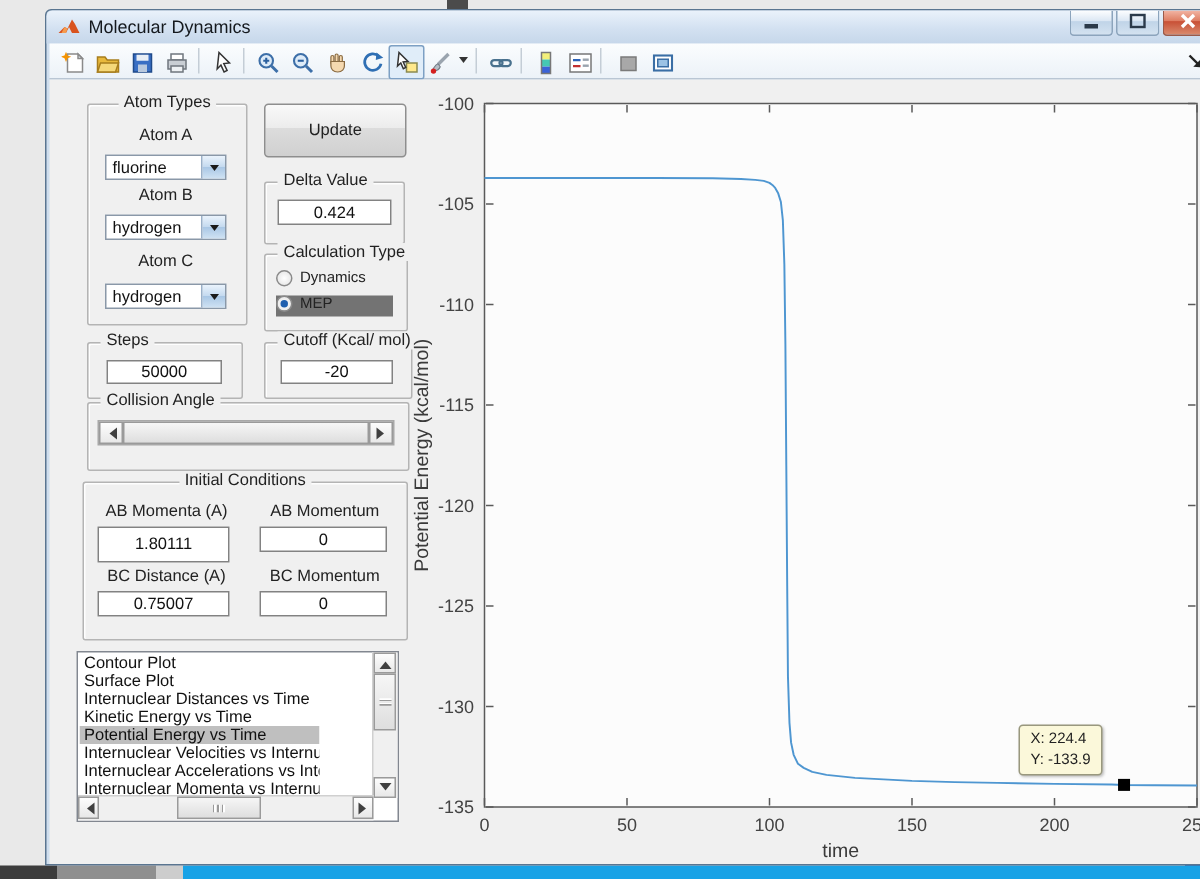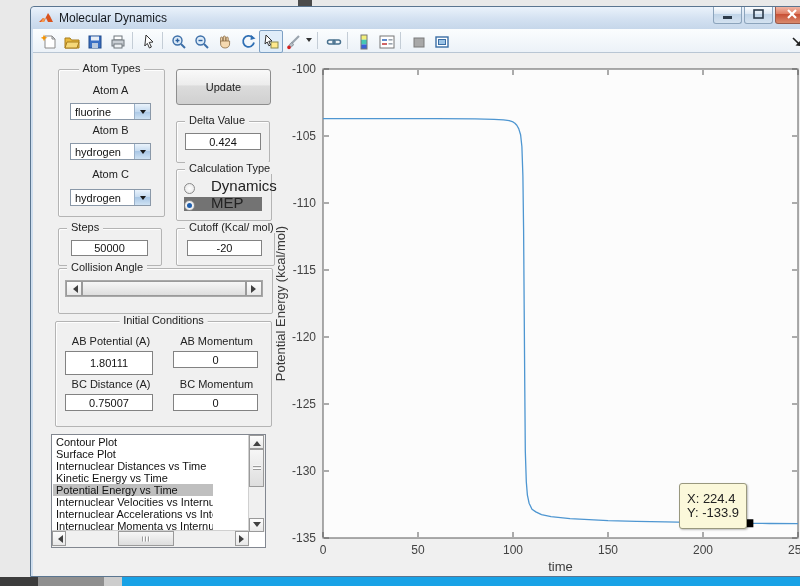--- a/index.html
+++ b/index.html
@@ -45,21 +45,21 @@
 
   .lbl{position:absolute;font-size:11px;color:#222;text-align:center;}
   .edit{position:absolute;background:#fff;border:1px solid #828282;box-sizing:border-box;font-family:"Liberation Sans",sans-serif;font-size:11px;text-align:center;padding:0;color:#111;}
   .btn7{position:absolute;border:1px solid #8e8e8e;border-radius:3px;background:linear-gradient(#f9f9f9,#ececec 45%,#dcdcdc 46%,#d0d0d0);font-size:11px;color:#222;display:flex;align-items:center;justify-content:center;box-sizing:border-box;}
 
   .dd{position:absolute;height:17px;background:#fff;border:1px solid #8a98a8;box-sizing:border-box;display:flex;align-items:stretch;}
   .dd .txt{flex:1;font-size:11px;color:#111;padding:2px 0 0 4px;overflow:hidden;white-space:nowrap;}
   .dd .dbtn{width:15px;background:linear-gradient(#eaf3fc,#c3d9ef 50%,#a9c7e5 50%,#cfe2f3);border-left:1px solid #9ab0c8;display:flex;align-items:center;justify-content:center;}
   .dd .dbtn i{width:0;height:0;border:3px solid transparent;border-top:4px solid #1a1a1a;margin-top:4px;}
 
-  .radio-row{position:absolute;display:flex;align-items:flex-end;gap:16px;font-size:15px;color:#222;}
+  .radio-row{position:absolute;display:flex;align-items:flex-start;gap:5px;font-size:10px;color:#222;}
   .radio{width:11px;height:11px;border-radius:50%;border:1px solid #8a8a8a;background:radial-gradient(#fff,#e2e2e2);box-sizing:border-box;flex:0 0 auto;}
   .radio.sel{position:relative;}
   .radio.sel::after{content:"";position:absolute;left:2px;top:2px;width:5px;height:5px;border-radius:50%;background:#1f5fae;}
   .row-hl{background:#737373;}
 
   
   .sbtn{position:absolute;background:linear-gradient(#fdfdfd,#e8e8e8);border:1px solid #9a9a9a;box-sizing:border-box;display:flex;align-items:center;justify-content:center;}
   .tri-l{width:0;height:0;border:4px solid transparent;border-right:5px solid #404040;margin-right:2px;}
   .tri-r{width:0;height:0;border:4px solid transparent;border-left:5px solid #404040;margin-left:2px;}
   .tri-u{width:0;height:0;border:4px solid transparent;border-bottom:5px solid #404040;margin-bottom:2px;}
@@ -77,22 +77,22 @@
   .lbi.sel{background:#bfbfbf;}
   .vscroll{position:absolute;right:0px;top:0px;width:16px;height:97px;background:#f0f0f0;border-left:1px solid #d0d0d0;}
   .hscroll{position:absolute;left:0px;bottom:0px;height:16px;width:197px;background:#f0f0f0;border-top:1px solid #d0d0d0;}
 
   
   .plot-svg{left:240px;top:54px;}
   svg text{font-family:"Liberation Sans",sans-serif;}
   .tick{font-size:12px;fill:#434343;}
   .axlabel{font-size:13px;fill:#3a3a3a;}
 
-  .datatip{left:648px;top:476px;background:#fbf8da;border:1px solid #99987e;border-radius:3px;padding:8px 7px;
-    font-size:13px;color:#222;line-height:14px;box-shadow:1px 1px 2px rgba(0,0,0,.25);white-space:nowrap;}
+  .datatip{left:648px;top:476px;background:#fbf8da;border:1px solid #99987e;border-radius:3px;padding:2px 7px;
+    font-size:10px;color:#222;line-height:14px;box-shadow:1px 1px 2px rgba(0,0,0,.25);white-space:nowrap;}
 </style>
 </head>
 <body>
 
 <div class="screen">
 
   <div class="abs bg-notch"></div>
   <div class="abs bg-right-blue"></div>
   <div class="abs bg-bot-dark"></div>
   <div class="abs bg-bot-gray"></div>
@@ -316,21 +316,21 @@
         </span>
       <span class="thumb" style="left:16px;top:0;width:164px;height:15px"></span>
       <span class="sbtn" style="right:0;top:0;width:16px;height:15px">
           <i class="tri-r"></i>
         </span>
     </div>
 
     <div class="gb" style="left:24px;top:314px;width:215px;height:104px">
       <span class="gbt center">Initial Conditions</span>
     </div>
-    <div class="lbl" style="left:30px;top:328px;width:100px">AB Potential (A)</div>
+    <div class="lbl" style="left:30px;top:328px;width:100px">AB Momenta (A)</div>
     <div class="lbl" style="left:138px;top:328px;width:95px">AB Momentum</div>
     <input class="edit" style="left: 34px; top: 344px; width: 88px; height: 24px;" value="1.80111">
     <input class="edit" style="left: 142px; top: 344px; width: 85px; height: 17px;" value="0">
     <div class="lbl" style="left:30px;top:371px;width:100px">BC Distance (A)</div>
     <div class="lbl" style="left:138px;top:371px;width:95px">BC Momentum</div>
     <input class="edit" style="left: 34px; top: 387px; width: 88px; height: 17px;" value="0.75007">
     <input class="edit" style="left: 142px; top: 387px; width: 85px; height: 17px;" value="0">
 
     <div class="abs listbox">
       <div class="lb-items" id="listbox-items">

